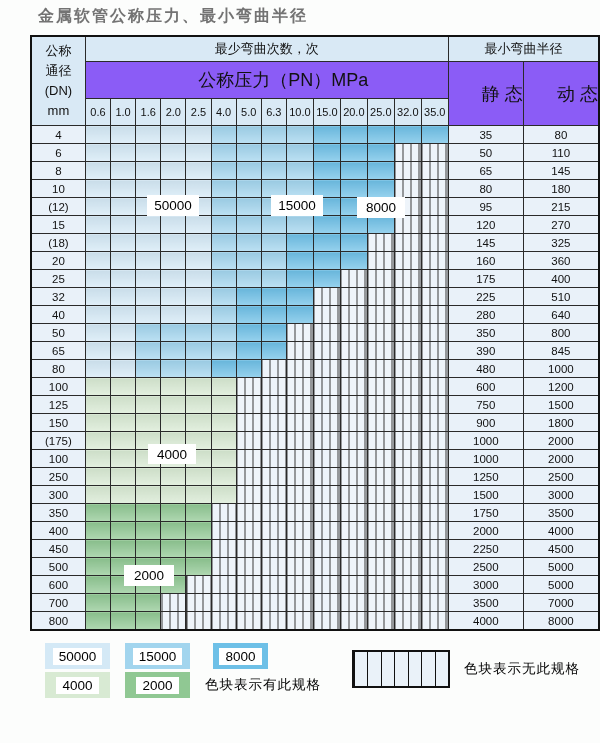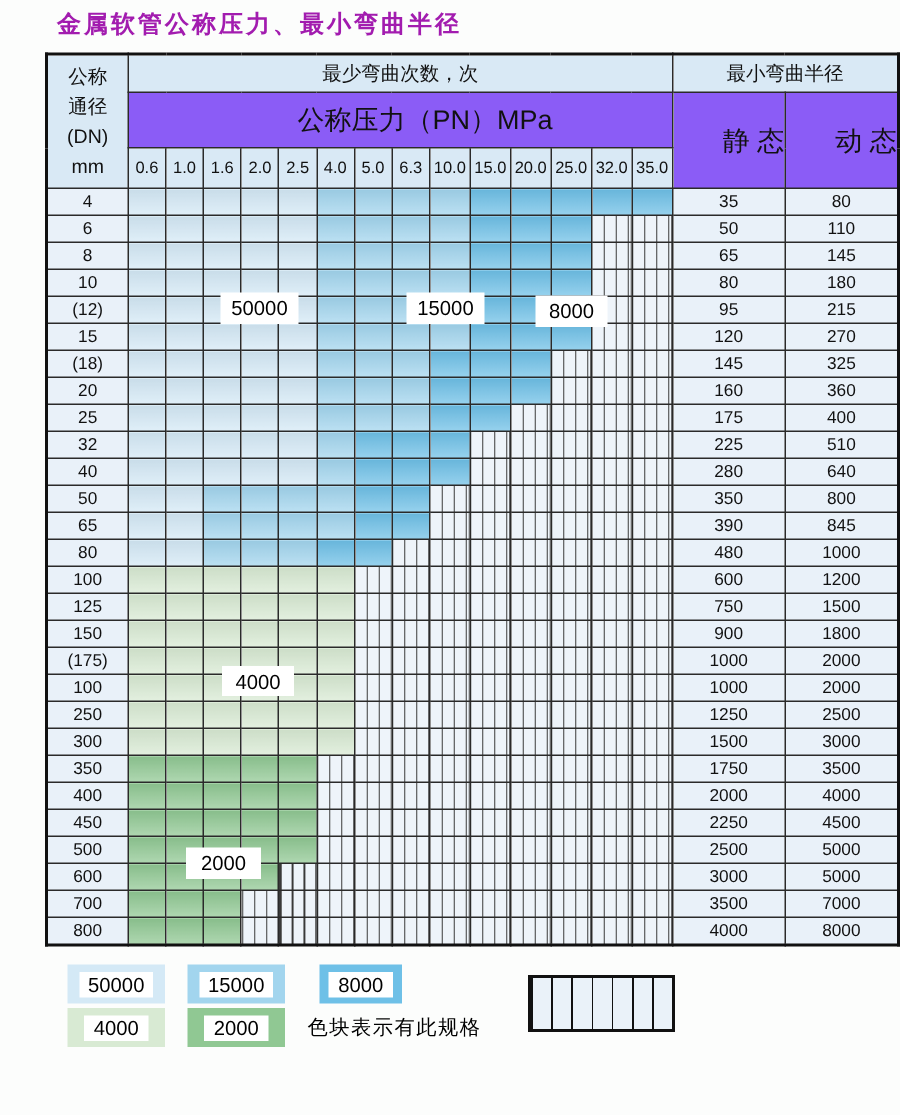--- a/index.html
+++ b/index.html
@@ -6,21 +6,21 @@
   body{
     width:600px;height:743px;position:relative;
     background:#fcfdfc;
     font-family:"Liberation Sans", sans-serif;
     color:#111;
     -webkit-font-smoothing:antialiased;
   }
   .page-title{
     position:absolute;left:38px;top:6px;
     font-family:"Liberation Serif", serif;
-    font-weight:bold;font-size:16px;letter-spacing:2px;color:#a21caf;
+    font-weight:bold;font-size:16px;letter-spacing:2px;color:#737373;
   }
   .table-wrap{position:absolute;left:30px;top:35px;}
   table.spec{
     border-collapse:collapse;table-layout:fixed;
     border:2px solid #111;
   }
   table.spec td{
     border:1px solid #2a2a2a;
     padding:0;text-align:center;vertical-align:middle;
     overflow:hidden;white-space:nowrap;
@@ -668,13 +668,14 @@
     <div class="swatch" style="width: 65px; background: rgb(216, 234, 211);">
       <div class="swatch-label">4000</div>
     </div>
     <div class="swatch" style="width: 65px; background: rgb(144, 200, 147); margin-left: 15px;">
       <div class="swatch-label">2000</div>
     </div>
     <div class="legend-note" style="margin-left: 15px; text-align: right;">色块表示有此规格</div>
   </div>
 <div class="legend-right">
   <div class="hatch-box"></div>
+  <div class="legend-note" style="margin-left:14px;">色块表示无此规格</div>
 </div>
 
 </body></html>

